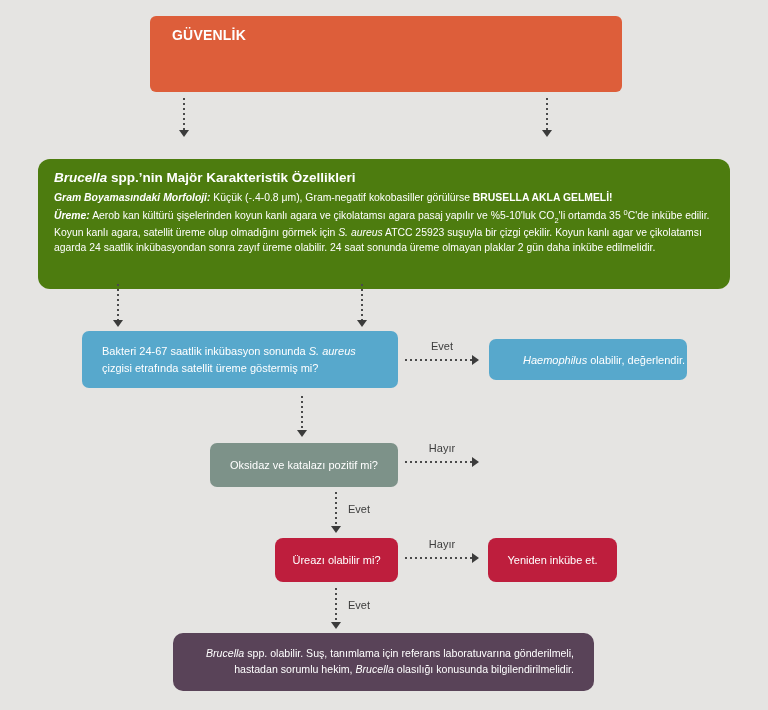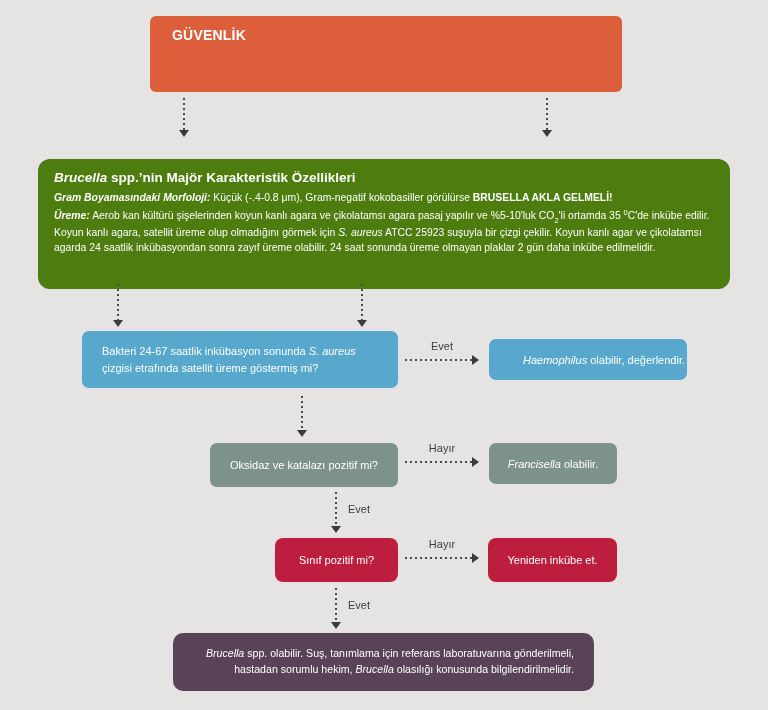--- a/index.html
+++ b/index.html
@@ -198,32 +198,29 @@
     <span>Oksidaz ve katalazı pozitif mi?</span>
   </div>
 
   <div class="branch" style="left:405px; top:442px; width:74px">
     <div class="branch-label">Hayır</div>
     <div class="harrow">
         <div class="hline"></div>
         <div class="hhead"></div>
       </div>
   </div>
-  <div class="box r2">
-    <span><i>Francisella</i><span> olabilir.</span></span>
-  </div>
 
   <div class="varrow" style="left:331px; top:492px; height:41px">
       <div class="vline"></div>
       <div class="vhead"></div>
     </div>
   <div class="side-label" style="left:348px; top:503px">Evet</div>
 
   <div class="box q3">
-    <span>Sınıf pozitif mi?</span>
+    <span>Üreazı olabilir mi?</span>
   </div>
 
   <div class="branch" style="left:405px; top:538px; width:74px">
     <div class="branch-label">Hayır</div>
     <div class="harrow">
         <div class="hline"></div>
         <div class="hhead"></div>
       </div>
   </div>
   <div class="box r3">

